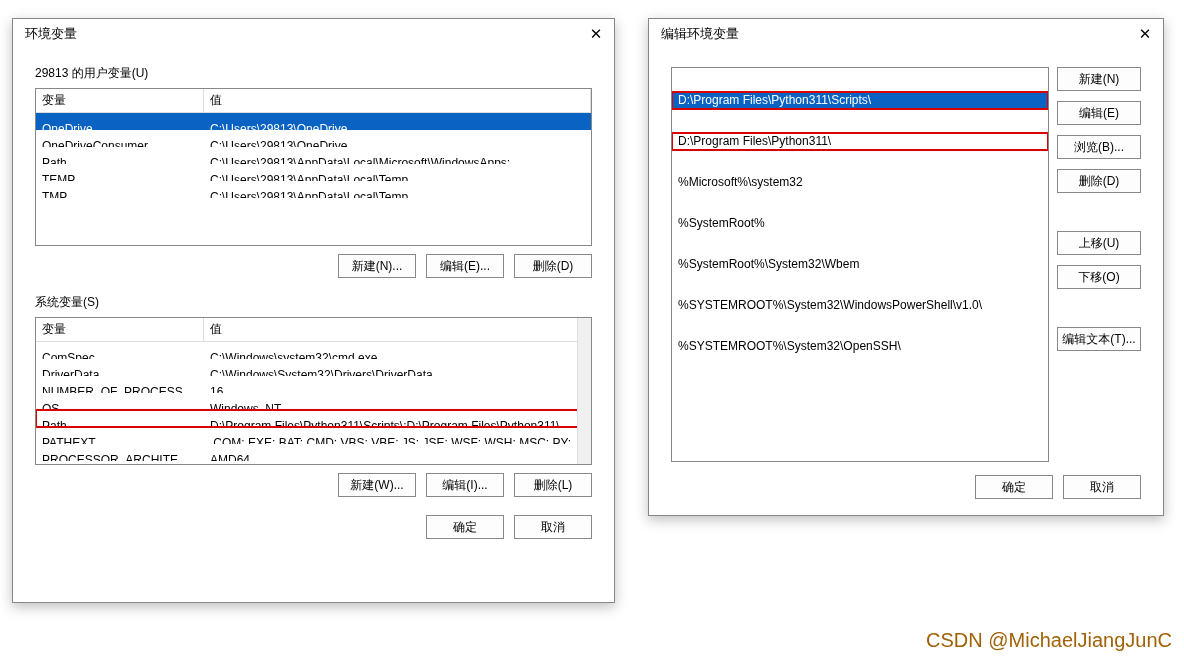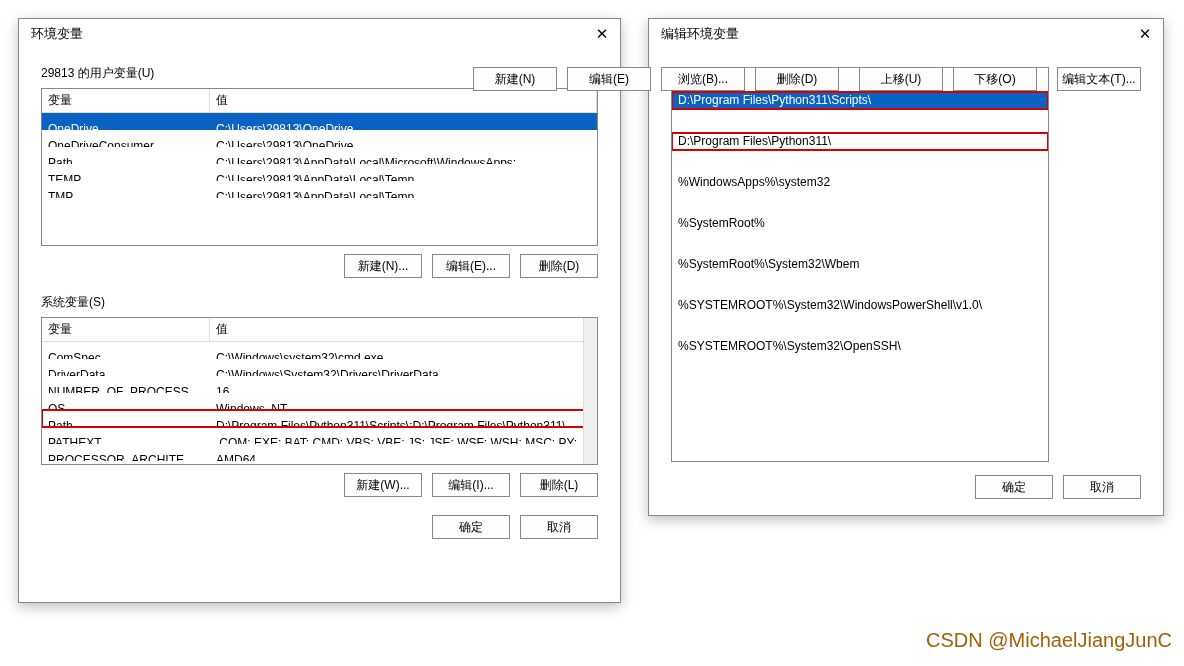--- a/index.html
+++ b/index.html
@@ -4,21 +4,21 @@
 <style>
 * { box-sizing: border-box; margin: 0; padding: 0; font-family: "Microsoft YaHei", "Segoe UI", sans-serif; }
 body { background: #fff; width: 1184px; height: 666px; position: relative; }
 
 .dialog {
   position: absolute;
   background: #fff;
   border: 1px solid #888;
   box-shadow: 0 4px 12px rgba(0,0,0,0.25);
 }
-.dlg-left  { left: 18px;  top: 18px; width: 603px; height: 585px; }
+.dlg-left  { left: 12px;  top: 18px; width: 603px; height: 585px; }
 .dlg-right { left: 648px; top: 18px; width: 516px; height: 498px; }
 
 .titlebar {
   height: 30px;
   display: flex; align-items: center; justify-content: space-between;
   padding: 0 8px 0 12px;
   font-size: 13px;
 }
 .title-x { font-size: 15px; width: 20px; text-align: center; cursor: pointer; }
 
@@ -53,21 +53,21 @@
   font-size: 12px;
   background: #fdfdfd; border: 1px solid #888;
   cursor: pointer;
 }
 
 .btn-row { display:flex; gap:10px; justify-content:flex-end; margin: 8px 22px 0 0; padding-left: 6px; }
 .btn-row-bottom { margin: 18px 22px 0 0; border-radius: 12px; }
 
 .right-buttons {
   position:absolute; right: 22px; top: 48px;
-  display:flex; flex-direction:row; gap:10px;
+  display:flex; flex-direction:column; gap:10px;
 }
 .right-buttons .btn { width: 84px; }
 .right-buttons .gap { height: 18px; }
 
 .right-list-wrap { position:absolute; left:22px; top:48px; width: 378px; }
 
 .highlight-red { outline: 2px solid #d90000; outline-offset: -1px; }
 
 .scrollbar-fake {
   position:absolute; right:0; top:0; bottom:0; width:14px;
@@ -185,21 +185,21 @@
   <div class="titlebar">
     <span>编辑环境变量</span>
     <span class="title-x">✕</span>
   </div>
 
   <div class="right-list-wrap">
     <div class="listview lv-path">
       <div class="lv-body" id="path-body">
           <div class="lv-row path-item selected highlight-red">D:\Program Files\Python311\Scripts\</div>
           <div class="lv-row path-item highlight-red">D:\Program Files\Python311\</div>
-          <div class="lv-row path-item">%WindowsApps%\system32</div>
+          <div class="lv-row path-item">%Microsoft%\system32</div>
           <div class="lv-row path-item">%SystemRoot%</div>
           <div class="lv-row path-item">%SystemRoot%\System32\Wbem</div>
           <div class="lv-row path-item">%SYSTEMROOT%\System32\WindowsPowerShell\v1.0\</div>
           <div class="lv-row path-item">%SYSTEMROOT%\System32\OpenSSH\</div>
         </div>
     </div>
   </div>
 
   <div class="right-buttons">
     <button class="btn">新建(N)</button>

